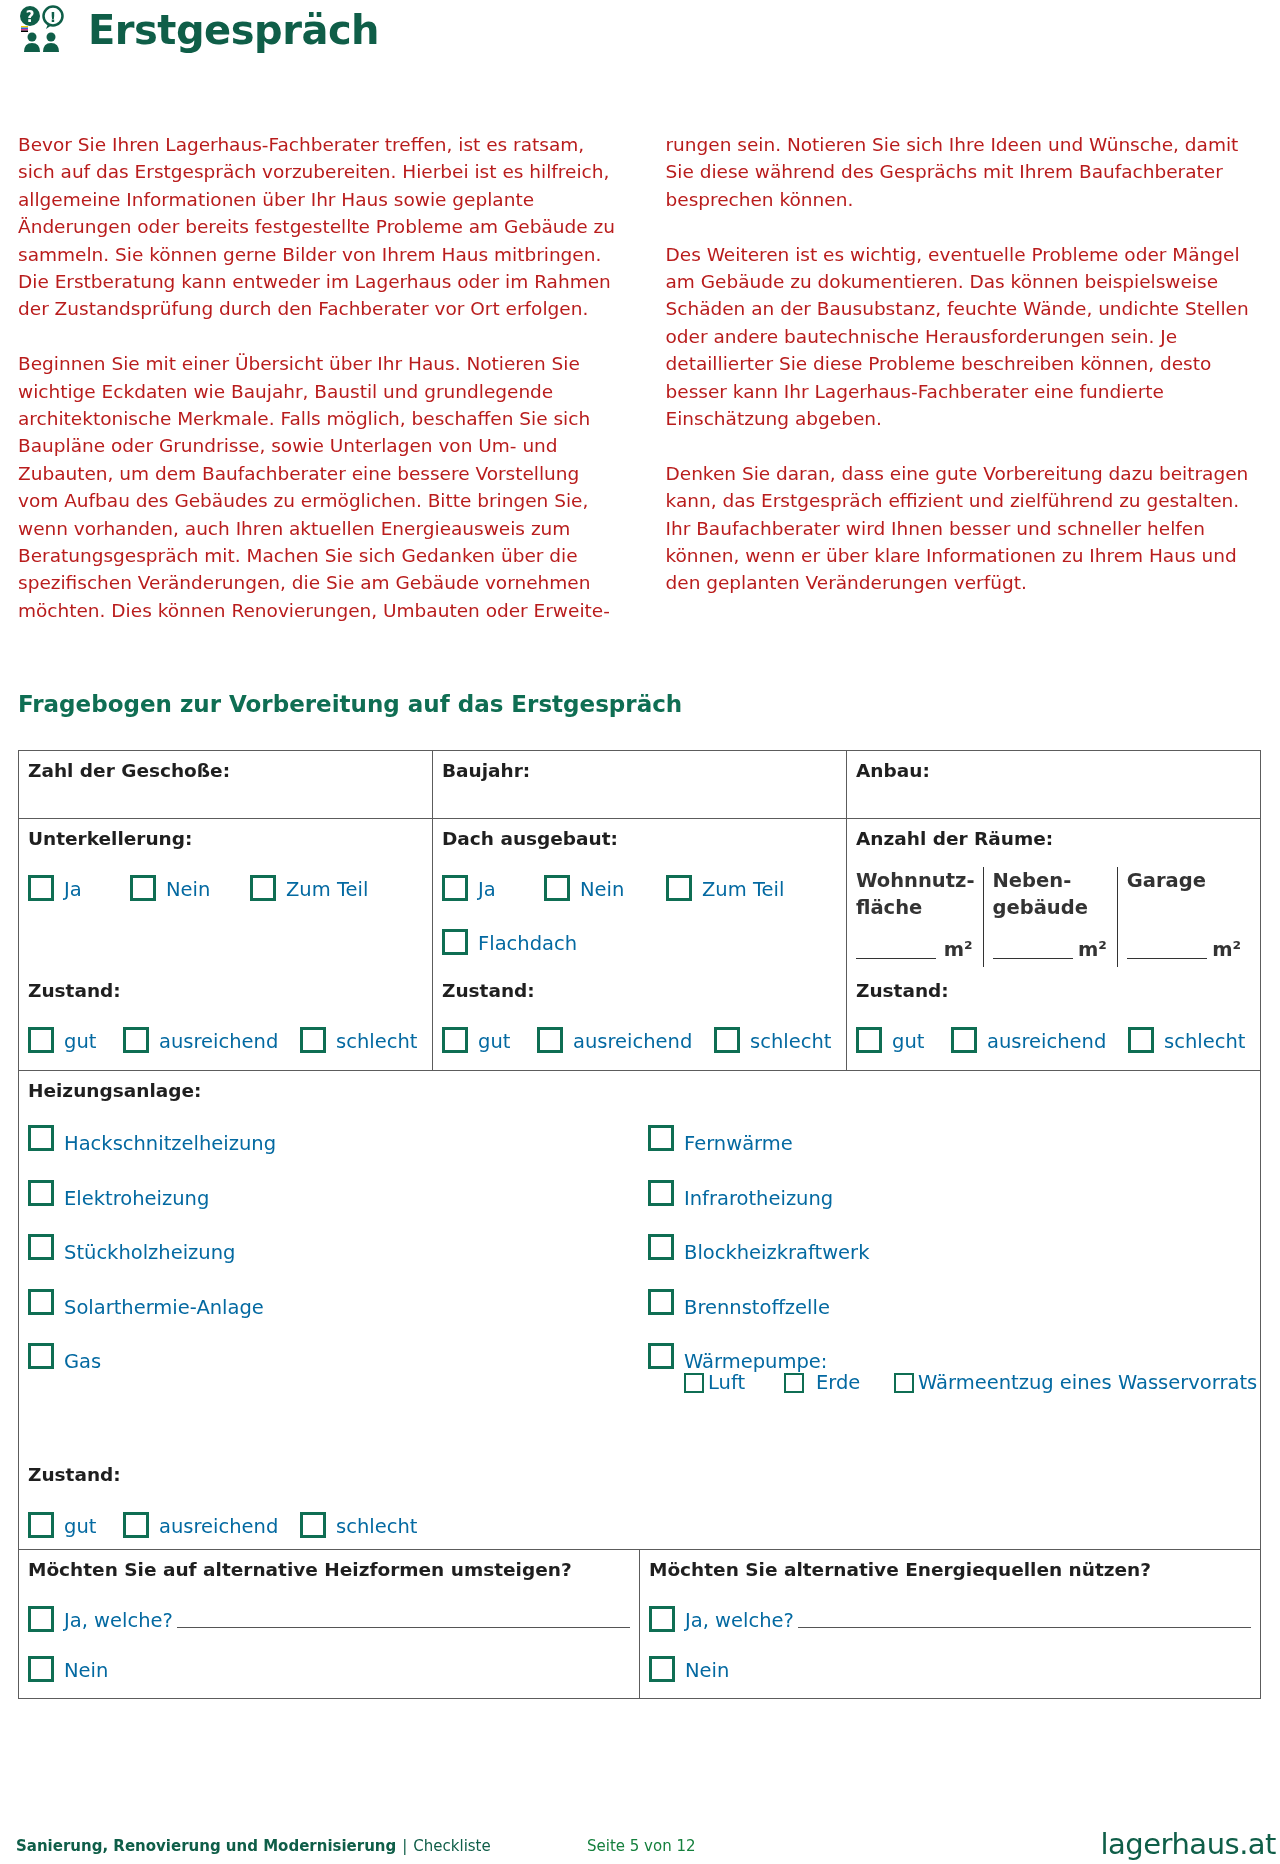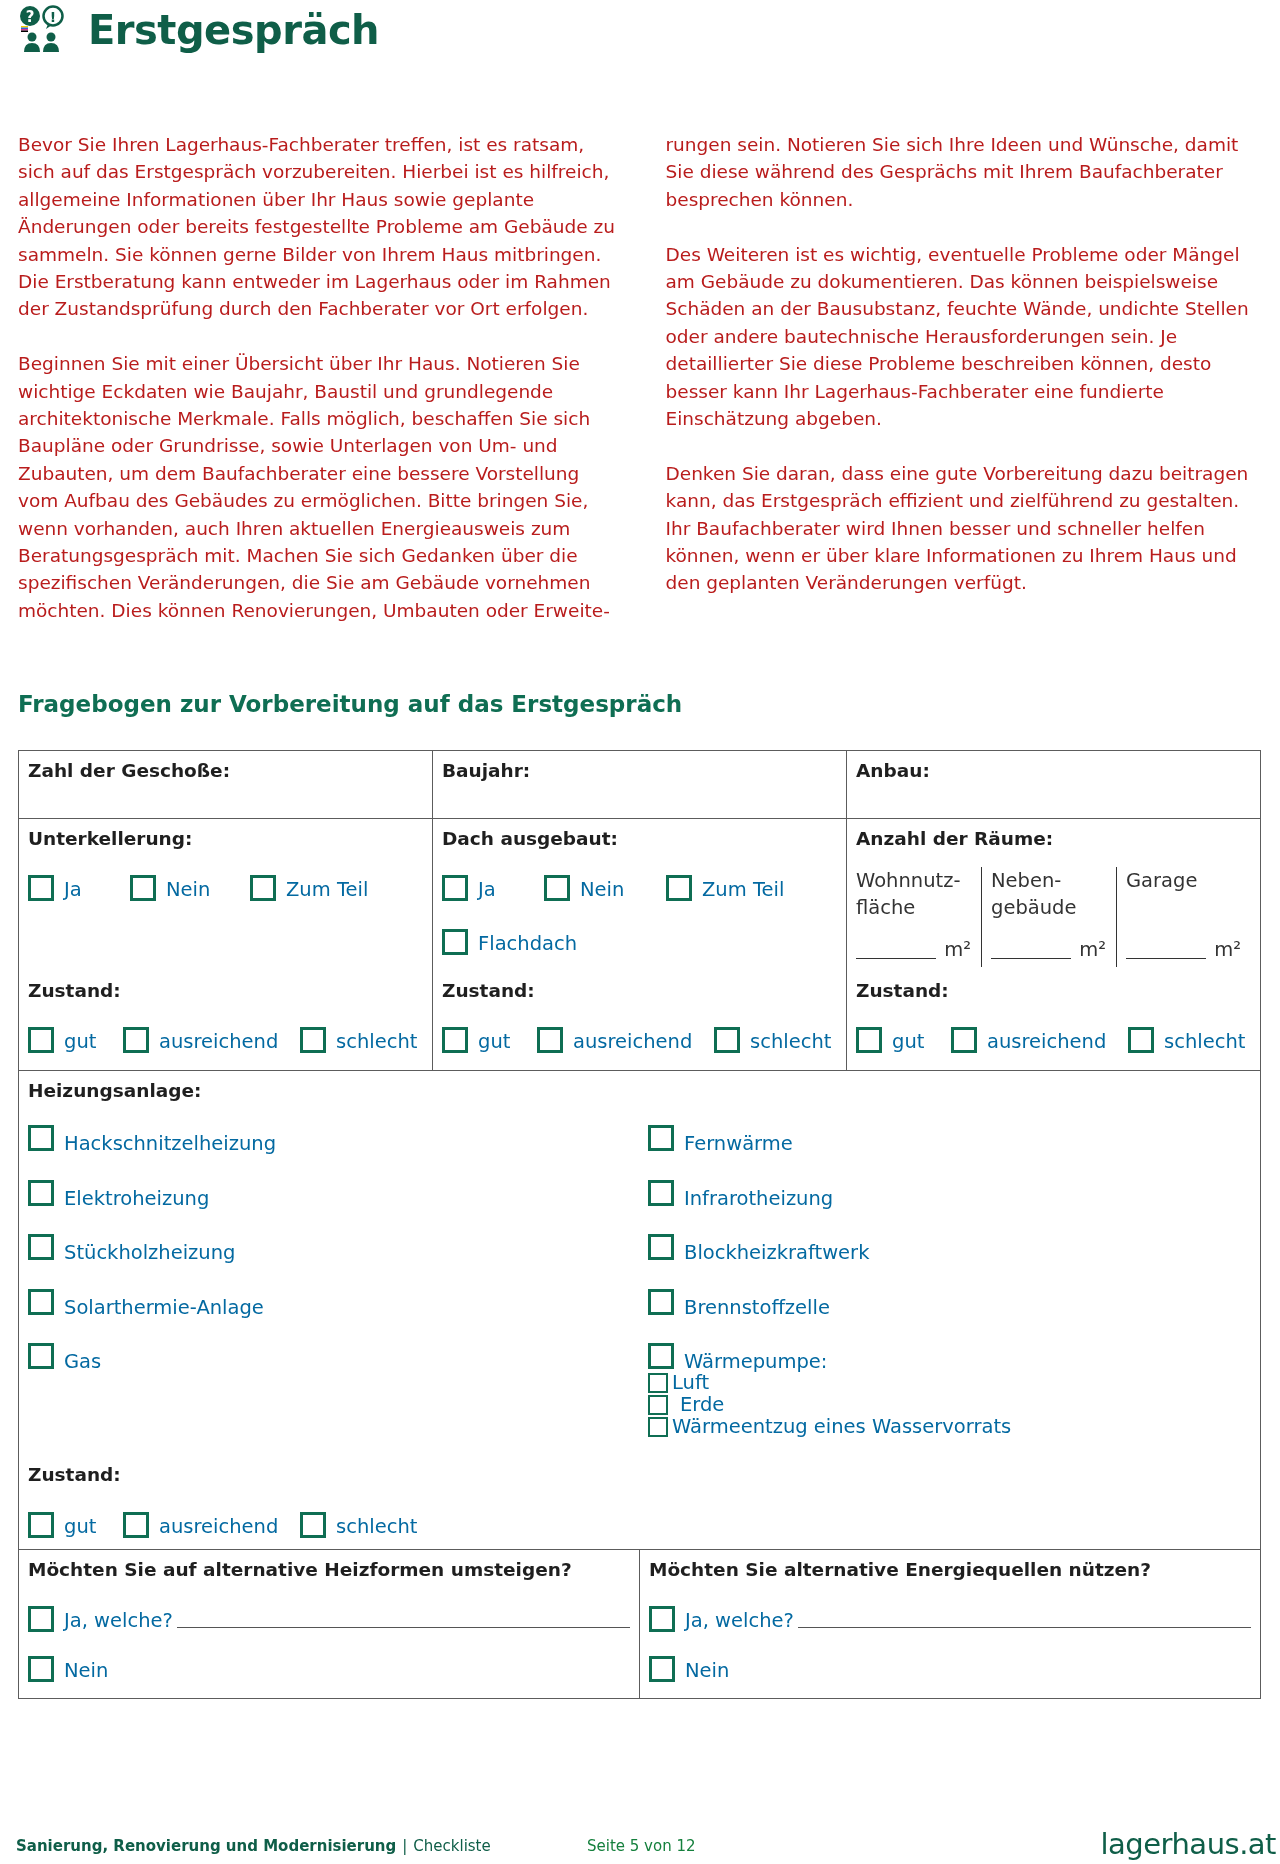--- a/index.html
+++ b/index.html
@@ -25,33 +25,33 @@
   .cell:last-child { border-right: none; }
   .lbl { font-weight: bold; font-size: 18.5px; color: #1f1f1f; line-height: 24px; }
   .opt { display: inline-flex; align-items: flex-end; font-size: 19.5px; color: #0369a1; line-height: 22px; }
   .cb { display: inline-block; width: 26px; height: 26px; border: 3px solid #0f6e53; background: #fff; margin-right: 10px; flex: none; }
   .cb.sm { width: 20px; height: 20px; border-width: 2.5px; margin-right: 4px; }
   .opts { display: flex; gap: 0; height: 30px; align-items: flex-end; }
 
   .row1 { height: 68px; }
   .row2 { height: 252px; }
 
-  .rooms { display: flex; margin-top: 16px; height: 100px; }
+  .rooms { display: flex; margin-top: 16px; height: 100px; font-weight: bold; }
   .room { flex: 1; position: relative; padding-right: 8px; font-size: 19.5px; line-height: 27px; color: #333; }
   .room + .room { border-left: 1.5px solid #333; padding-left: 9px; }
   .room .fill { position: absolute; left: 0; bottom: 8px; width: 80px; border-bottom: 1.2px solid #333; }
   .room + .room .fill { left: 9px; }
   .room .unit { position: absolute; right: 10px; bottom: 4px; font-size: 19.5px; }
 
   .heat { padding: 8px 9px; height: 478px; position: relative; }
   .heat-cols { display: flex; margin-top: 18px; }
   .heat-col { width: 620px; }
   .heat-col .opt { display: flex; height: 54.5px; align-items: flex-start; padding-top: 4px; }
   .heat-col .opt .txt { padding-top: 8px; }
-  .sub-opts { display: flex; margin-top: -22px; font-size: 19.5px; flex-direction: column; }
+  .sub-opts { display: flex; margin-left: 36px; margin-top: -22px; font-size: 19.5px; }
   .sub-opts .opt { height: auto; padding-top: 0; align-items: center; }
 
   .alt { height: 148px; }
   .alt .opt { display: flex; align-items: flex-end; margin-top: 24px; }
   .line { flex: 1; border-bottom: 1.2px solid #555; margin-left: 4px; margin-bottom: 4px; }
 
   .footer { position: absolute; top: 1829px; left: 0; width: 1280px; height: 30px; font-size: 15px; }
   .foot-left { position: absolute; left: 16px; top: 8px; color: #0f5e48; }
   .foot-left b { font-weight: bold; }
   .foot-sep { margin: 0 6px; color: #0f5e48; }

